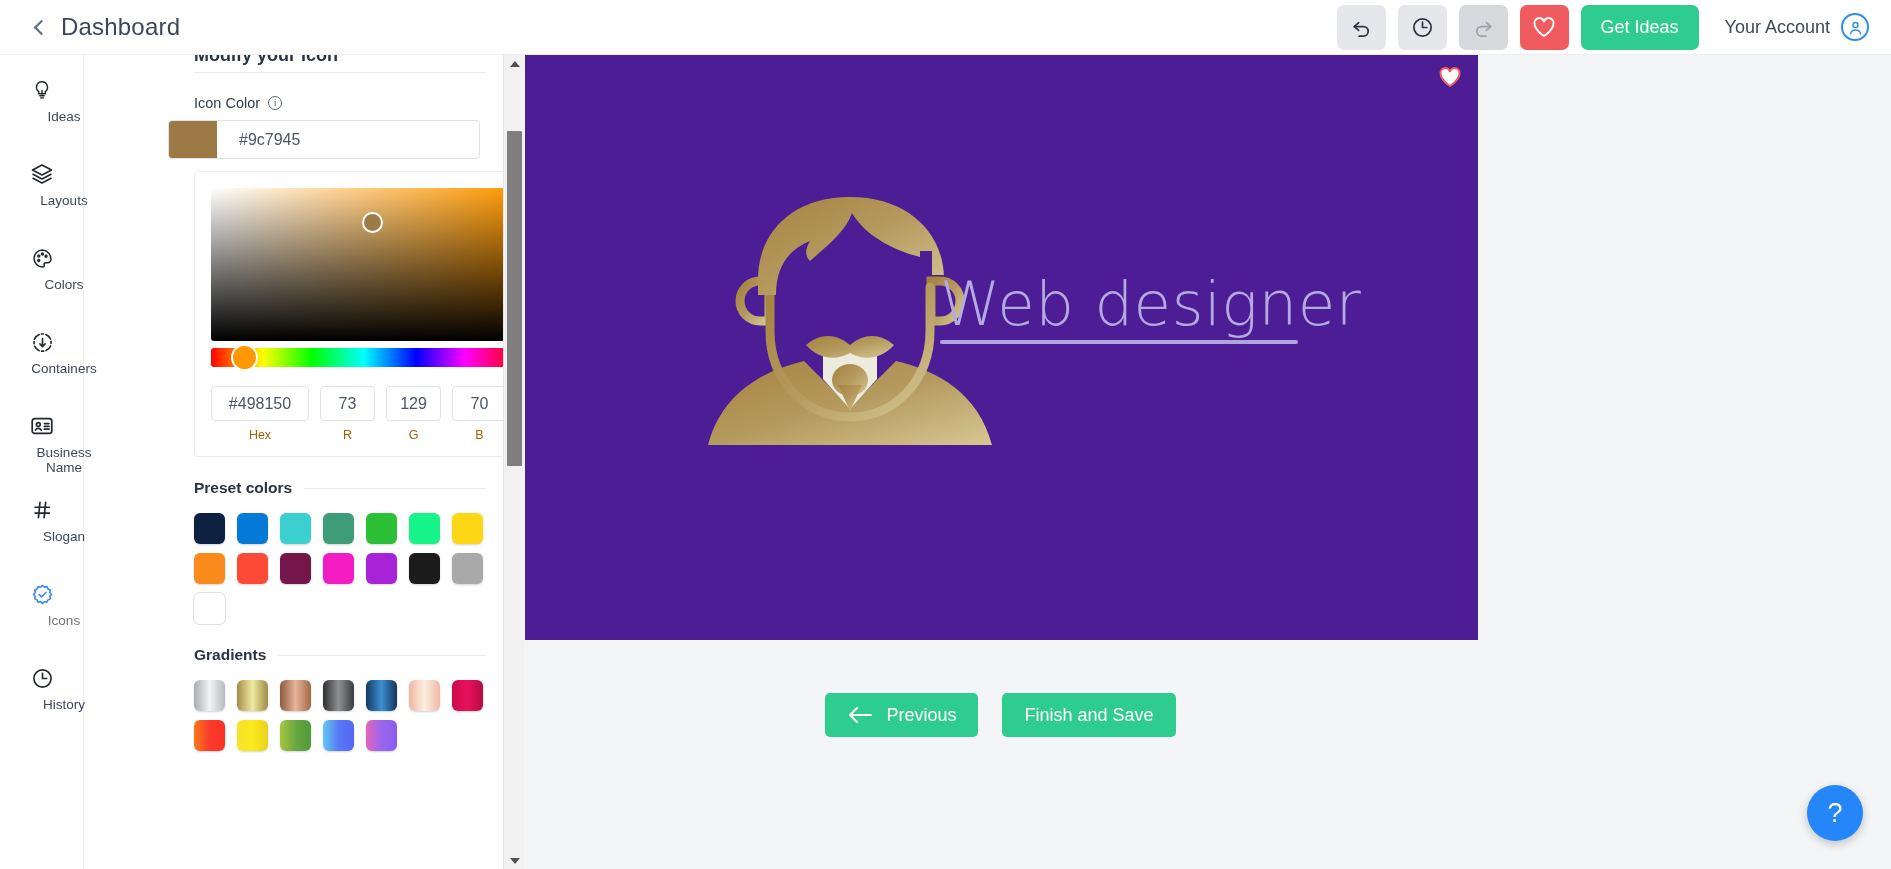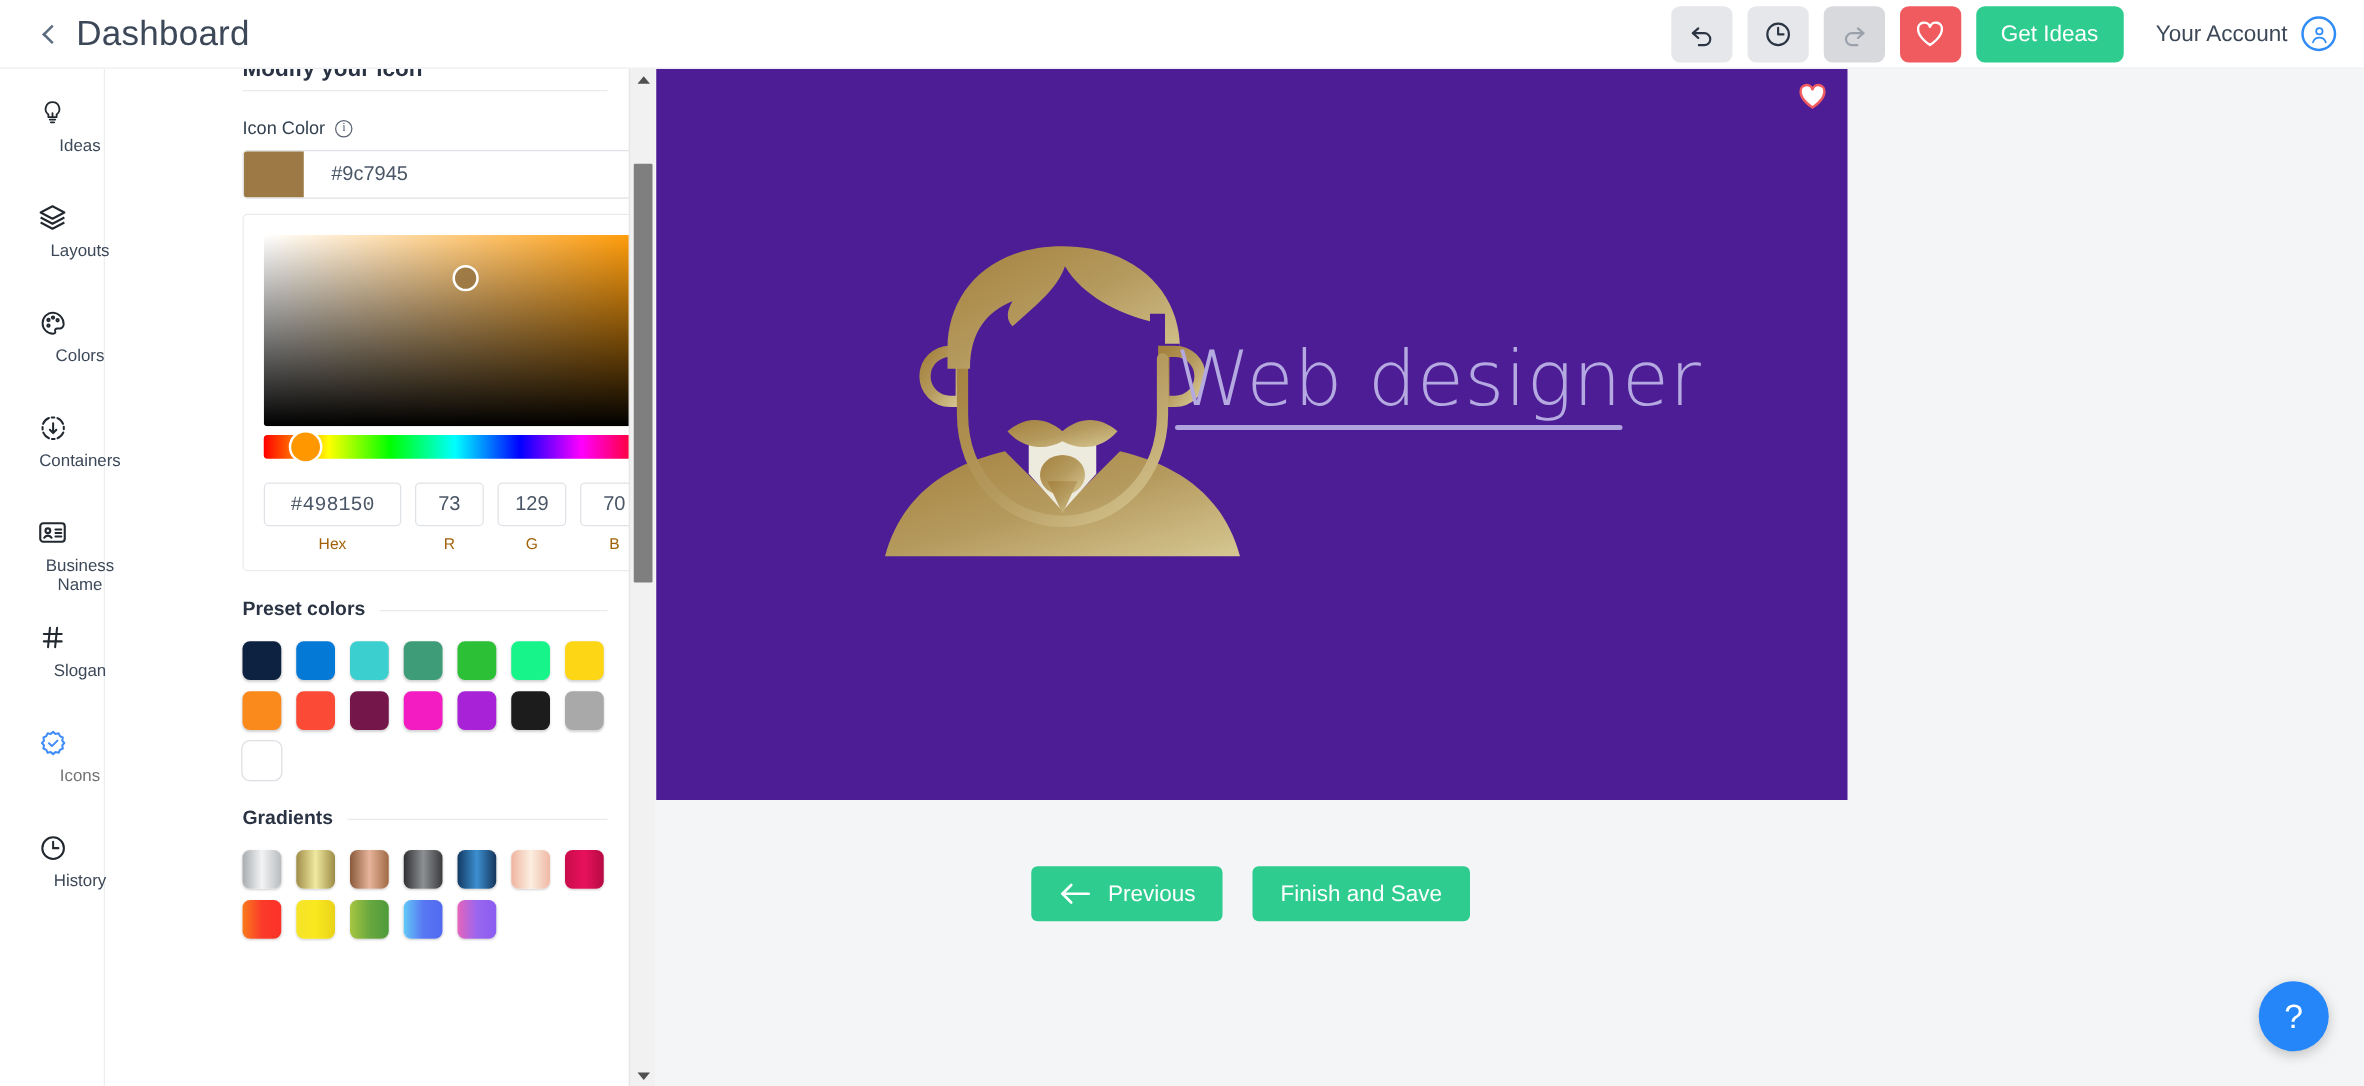--- a/index.html
+++ b/index.html
@@ -14,21 +14,21 @@
   .topbar {
     position: absolute; top: 0; left: 0; width: 1891px; height: 55px;
     background: #ffffff; border-bottom: 1px solid #eceef0;
     display: flex; align-items: center; z-index: 30;
   }
   .back-group { display: flex; align-items: center; margin-left: 36px; gap: 14px; cursor: pointer; }
   .chev-left {
     width: 11px; height: 11px; border-left: 2px solid #5b6b80; border-bottom: 2px solid #5b6b80;
     transform: rotate(45deg); display: inline-block;
   }
-  .page-title { font-size: 28px; color: #3c4858; letter-spacing: .2px; }
+  .page-title { font-size: 24px; color: #3c4858; letter-spacing: .2px; }
 
   .topbar-right {
     margin-left: auto; margin-right: 22px;
     display: flex; align-items: center; gap: 12px;
   }
   .icon-btn {
     width: 49px; height: 45px; border-radius: 7px; background: #e6e7eb;
     display: flex; align-items: center; justify-content: center; cursor: pointer;
     border: none;
   }
@@ -85,21 +85,21 @@
     display: flex; align-items: center; gap: 8px; margin: 22px 0 9px 110px;
   }
   .field-label { font-size: 14.5px; color: #33404f; }
   .info-dot {
     width: 14px; height: 14px; border-radius: 50%; border: 1.3px solid #5b6472;
     font-size: 10px; line-height: 12px; text-align: center; color: #5b6472;
     font-family: "Liberation Serif", serif;
   }
 
   .color-input-row {
-    display: flex; align-items: stretch; margin-left: 110px; width: 312px;
+    display: flex; align-items: stretch; margin-left: 84px; width: 312px;
     border: 1px solid #dfe2e6; border-radius: 4px; overflow: hidden; height: 39px;
     background: #fff; cursor: text;
   }
   .color-chip { width: 48px; }
   .color-hex-text {
     flex: 1; display: flex; align-items: center; padding-left: 22px;
     font-size: 16px; color: #4a5666;
   }
 
   .picker-card {
@@ -128,21 +128,21 @@
     border: 2.5px solid #fff; background: #ff9800; box-sizing: border-box; cursor: grab;
   }
 
   .rgb-row { display: flex; gap: 11px; margin-top: 19px; align-items: flex-start; }
   .rgb-cell { display: flex; flex-direction: column; align-items: center; }
   .rgb-input {
     border: 1px solid #dfe2e6; border-radius: 4px; height: 35px;
     display: flex; align-items: center; justify-content: center;
     font-size: 16px; color: #4a5666; background: #fff; cursor: text;
   }
-  .rgb-input.hex-w { width: 110px; font-family: Liberation Mono, monospace; }
+  .rgb-input.hex-w { width: 98px; }
   .rgb-input.num-w { width: 55px; }
   .rgb-cap { font-size: 12.5px; color: #a16207; margin-top: 7px; }
 
   .sec-head { display: flex; align-items: center; gap: 12px; margin: 22px 18px 0 110px; }
   .sec-title { font-size: 15.5px; font-weight: bold; color: #2a3344; white-space: nowrap; }
   .sec-rule { flex: 1; height: 1px; background: #e8eaed; }
 
   .swatch-grid {
     margin-left: 110px; width: 305px; display: flex; flex-wrap: wrap;
     gap: 9px 12px; margin-top: 16px;

